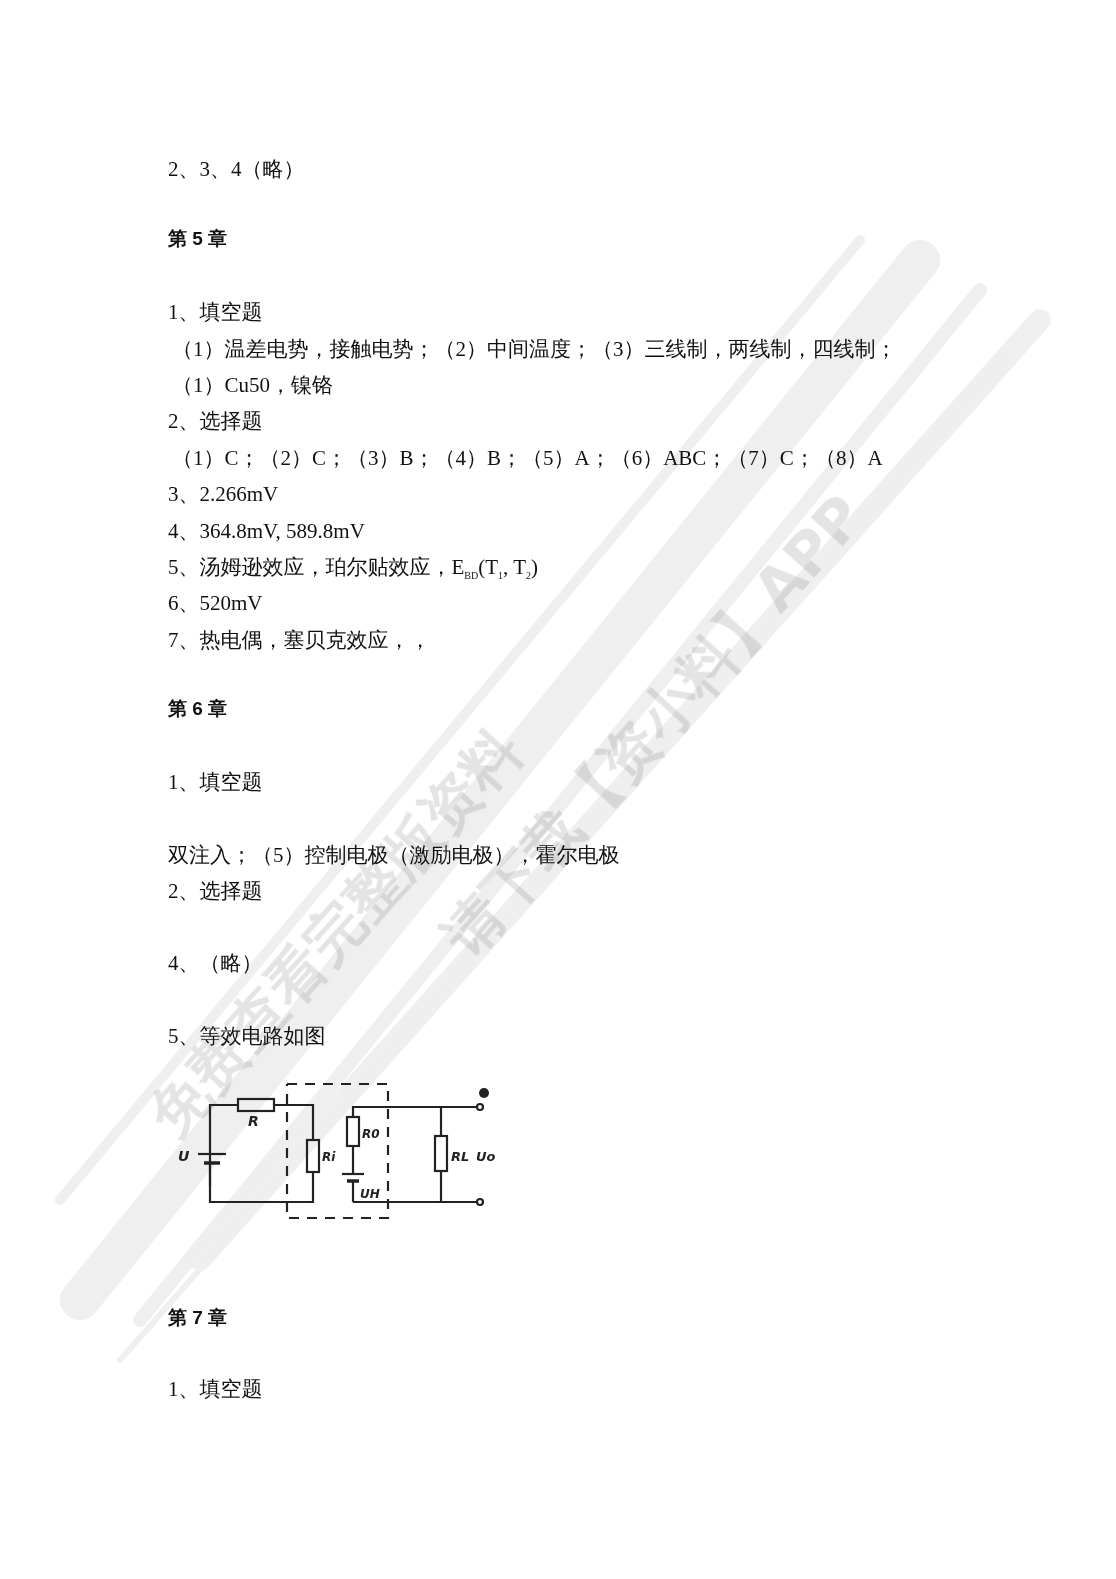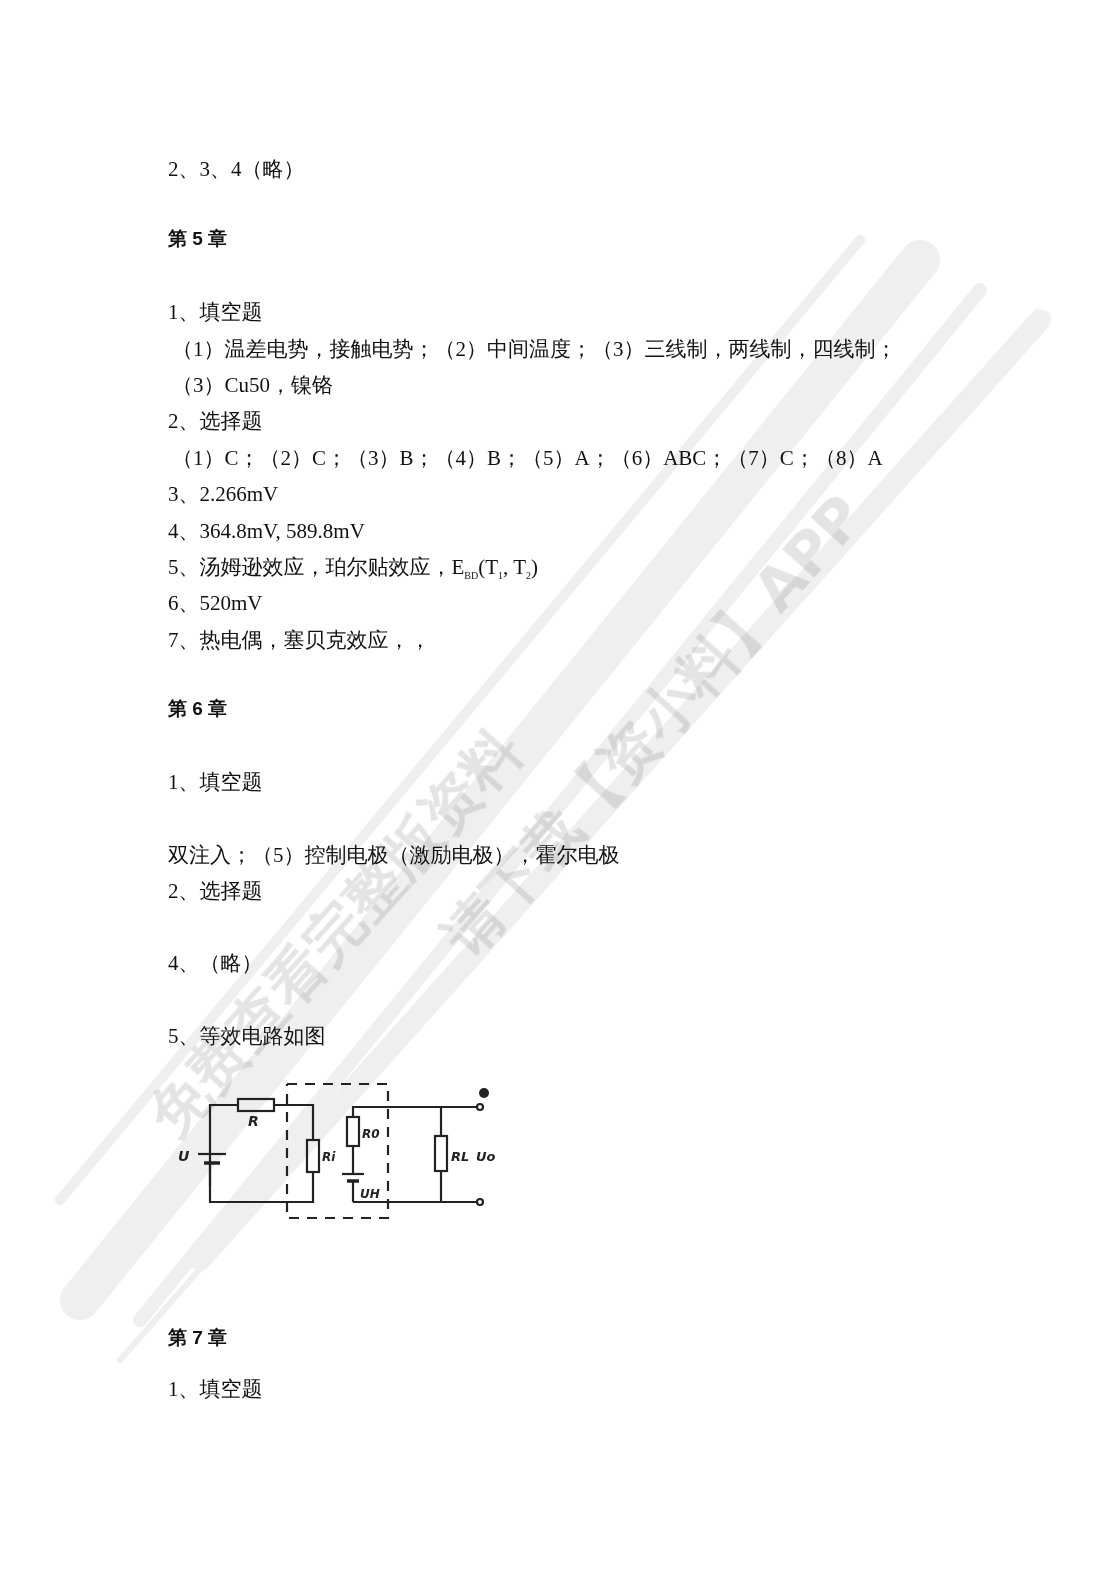--- a/index.html
+++ b/index.html
@@ -32,21 +32,21 @@
 </svg>
 
 <div class="page">
 
   <div class="line" style="top:140px;">2、3、4（略）</div>
 
   <div class="heading" style="top:206px;">第 5 章</div>
 
   <div class="line" style="top:283px;">1、填空题</div>
   <div class="line indent" style="top:320px;">（1）温差电势，接触电势；（2）中间温度；（3）三线制，两线制，四线制；</div>
-  <div class="line indent" style="top:356px;">（3）Cu50，镍铬</div>
+  <div class="line indent" style="top:356px;">（1）Cu50，镍铬</div>
   <div class="line" style="top:392px;">2、选择题</div>
   <div class="line indent" style="top:429px;">（1）C；（2）C；（3）B；（4）B；（5）A；（6）ABC；（7）C；（8）A</div>
   <div class="line" style="top:465px;">3、2.266mV</div>
   <div class="line" style="top:502px;">4、364.8mV, 589.8mV</div>
   <div class="line" style="top:538px;">
     <span>5、汤姆逊效应，珀尔贴效应，</span><span>E</span><sub>BD</sub><span>(T</span><sub>1</sub><span>, T</span><sub>2</sub><span>)</span>
   </div>
   <div class="line" style="top:574px;">6、520mV</div>
   <div class="line" style="top:611px;">7、热电偶，塞贝克效应，，</div>
 
@@ -91,16 +91,16 @@
       <text x="8" y="95">U</text>
       <text x="152" y="95" font-size="12">Ri</text>
       <text x="192" y="72" font-size="12">R0</text>
       <text x="190" y="132" font-size="12">UH</text>
       <text x="281" y="95" font-size="13">RL</text>
       <text x="306" y="95" font-size="13">Uo</text>
     </g>
   </svg>
 
 
-  <div class="heading" style="top:1285px;margin-top:20px;">第 7 章</div>
+  <div class="heading" style="top:1285px;">第 7 章</div>
   <div class="line" style="top:1360px;">1、填空题</div>
 
 </div>
 
 </body></html>

